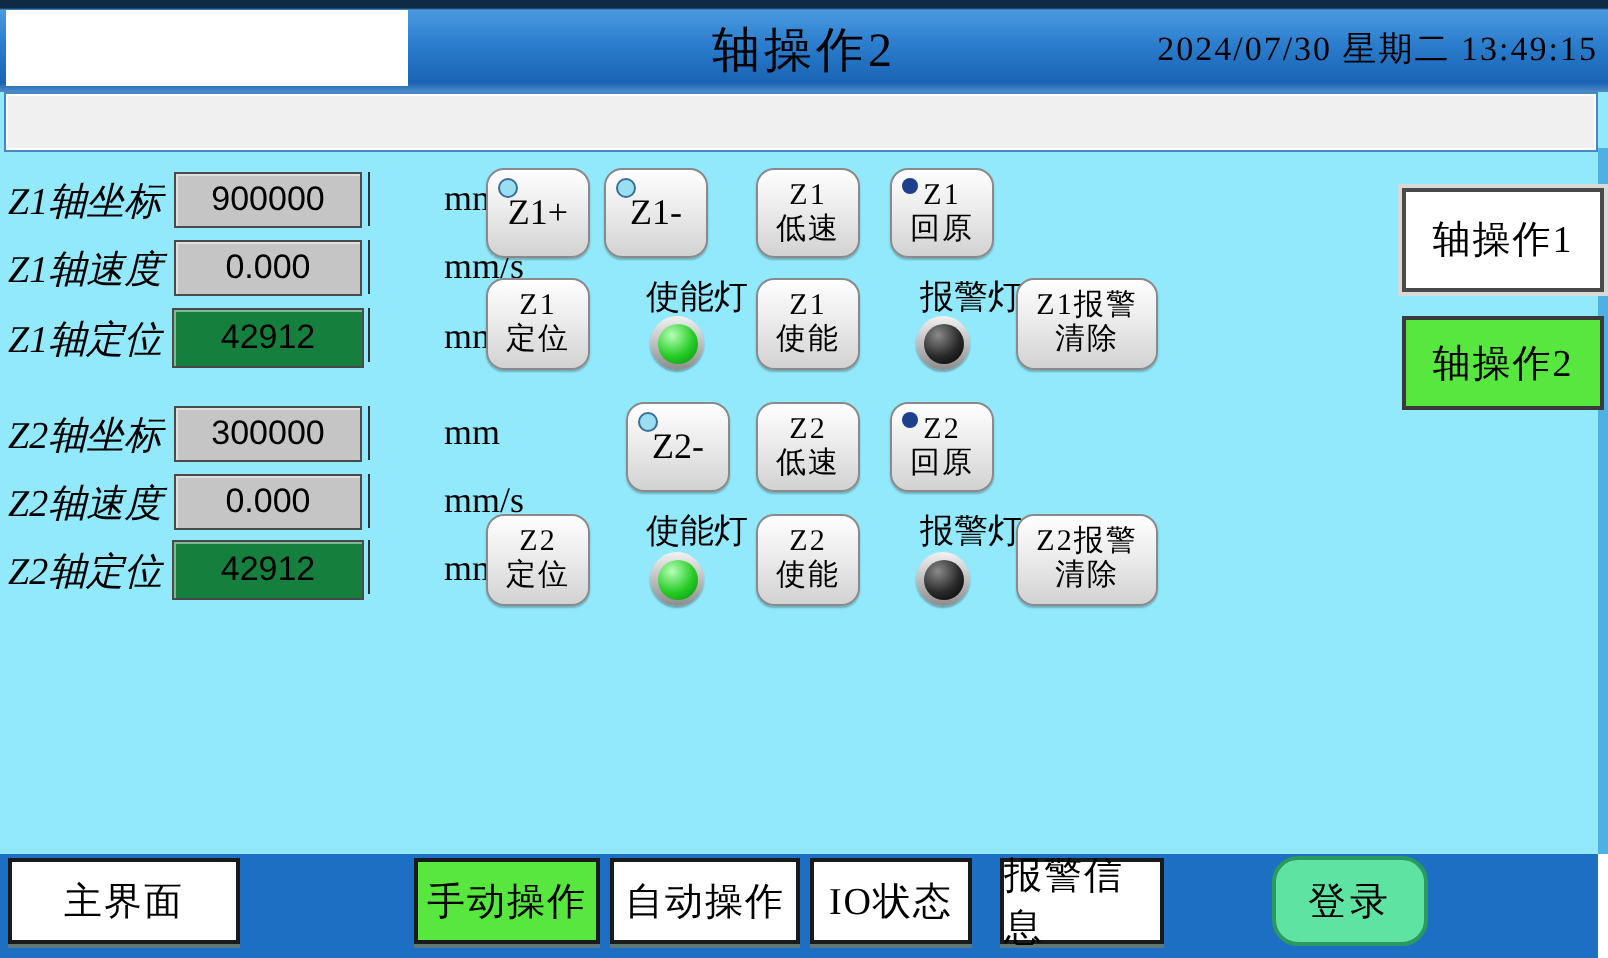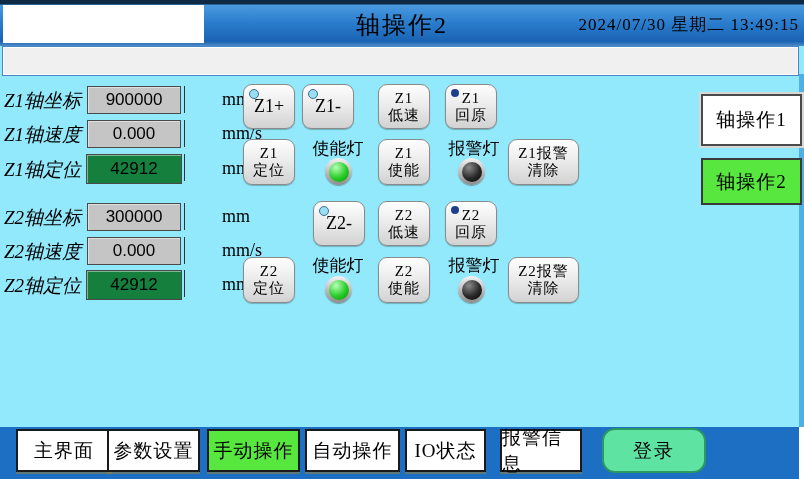--- a/index.html
+++ b/index.html
@@ -38,21 +38,21 @@
     box-shadow:inset 0 1px 0 #ffffff,0 1px 1px rgba(0,0,0,.25);
     display:flex;flex-direction:column;align-items:center;justify-content:center;
     font-size:15px;line-height:17px;color:#000;cursor:pointer;letter-spacing:1px;}
   .btn.single{font-size:18px;letter-spacing:0;}
   .btn.wide{width:69px;height:44px;}
   .dot{position:absolute;left:5px;top:4px;width:8px;height:8px;border-radius:50%;}
   .dot.cyan{background:#9adef2;border:1px solid #3a6f96;}
   .dot.navy{background:#1c3f8e;}
 
   
-  .lamp-label{position:absolute;text-align:center;font-size:17px;color:#000;}
+  .lamp-label{position:absolute;text-align:right;font-size:17px;color:#000;}
   .led{position:absolute;width:27px;height:27px;border-radius:50%;
     background:linear-gradient(180deg,#f2f2f2,#8c8c8c);
     display:flex;align-items:center;justify-content:center;box-shadow:0 1px 1px rgba(0,0,0,.3);}
   .led-core{width:20px;height:20px;border-radius:50%;}
   .led-core[data-state="on"]{background:radial-gradient(circle at 35% 28%,#b6ffb6,#27cc27 55%,#089008);}
   .led-core[data-state="off"]{background:radial-gradient(circle at 35% 28%,#8a8a8a,#2a2a2a 55%,#000);}
 
   
   .page-btn{position:absolute;left:701px;width:97px;display:flex;align-items:center;justify-content:center;
     font-size:19px;color:#000;background:#ffffff;border:2px solid #4a4a4a;
@@ -188,22 +188,21 @@
   </div>
   <div class="btn wide" style="left:508px;top:257px">
     <span>Z2报警</span>
     <span>清除</span>
   </div>
 
   <div class="page-btn" style="top:94px;height:48px">轴操作1</div>
   <div class="page-btn active" style="top:158px;height:43px">轴操作2</div>
 
   <div class="bottombar"></div>
-  <div class="nav-btn" style="left:16px;width:96px">主界面</div>
-  <div class="nav-btn" style="left:107px;width:93px">参数设置</div>
+  <div class="nav-btn" style="left:4px;width:116px">主界面</div>
   <div class="nav-btn active" style="left:207px;width:93px">手动操作</div>
   <div class="nav-btn" style="left:305px;width:95px">自动操作</div>
   <div class="nav-btn" style="left:405px;width:81px">IO状态</div>
   <div class="nav-btn" style="left:500px;width:82px">报警信息</div>
-  <div class="pill-btn login" style="left:602px;width:104px">登录</div>
+  <div class="pill-btn login" style="left:636px;width:78px">登录</div>
   <div class="edge-sliver"></div>
 
 </div>
 
 </body></html>

